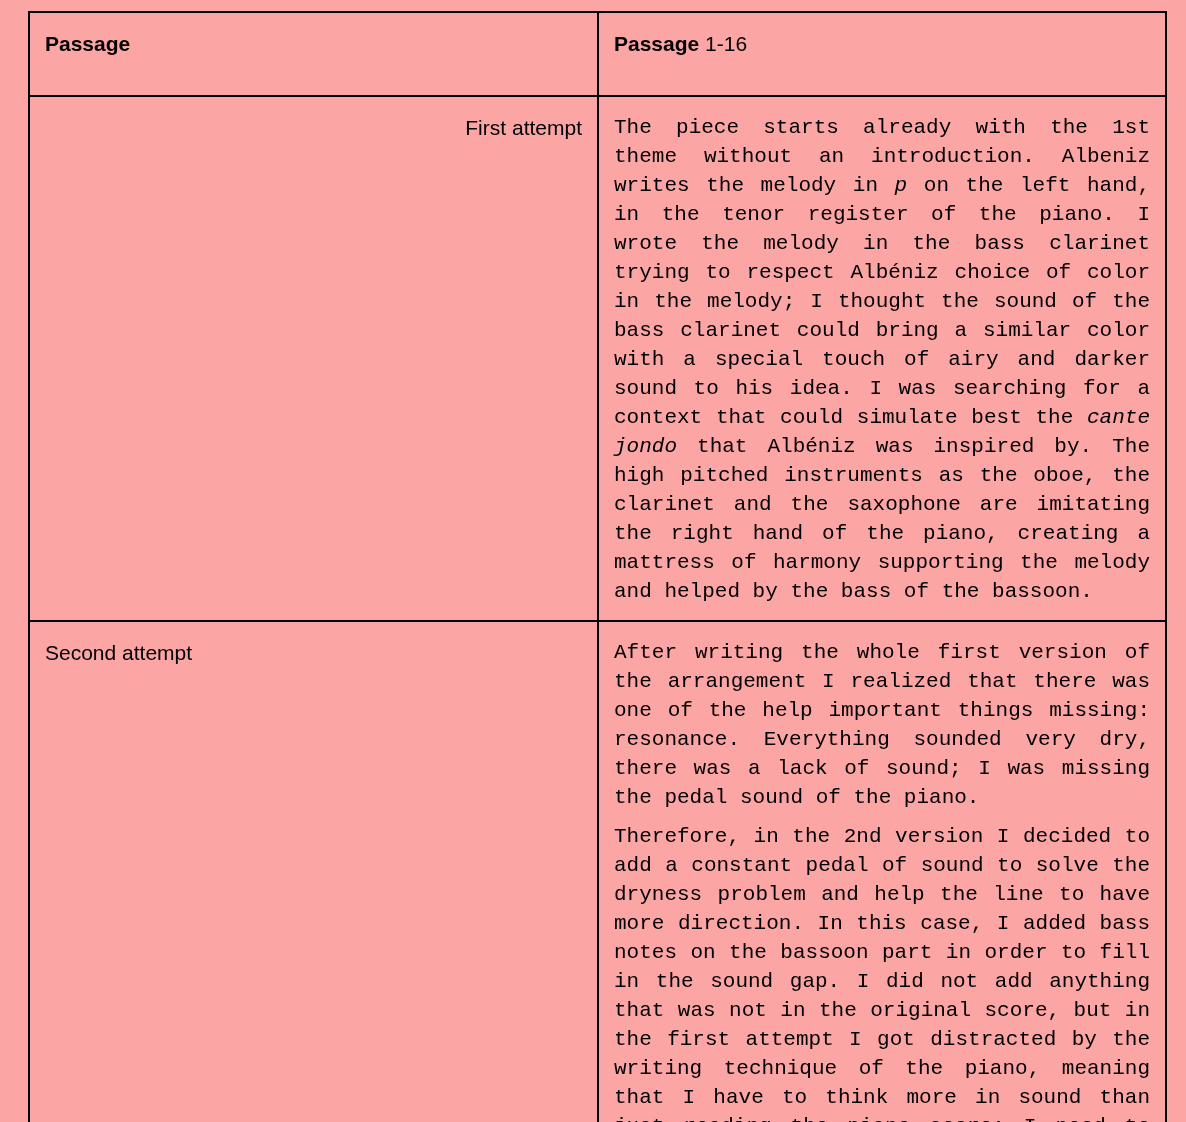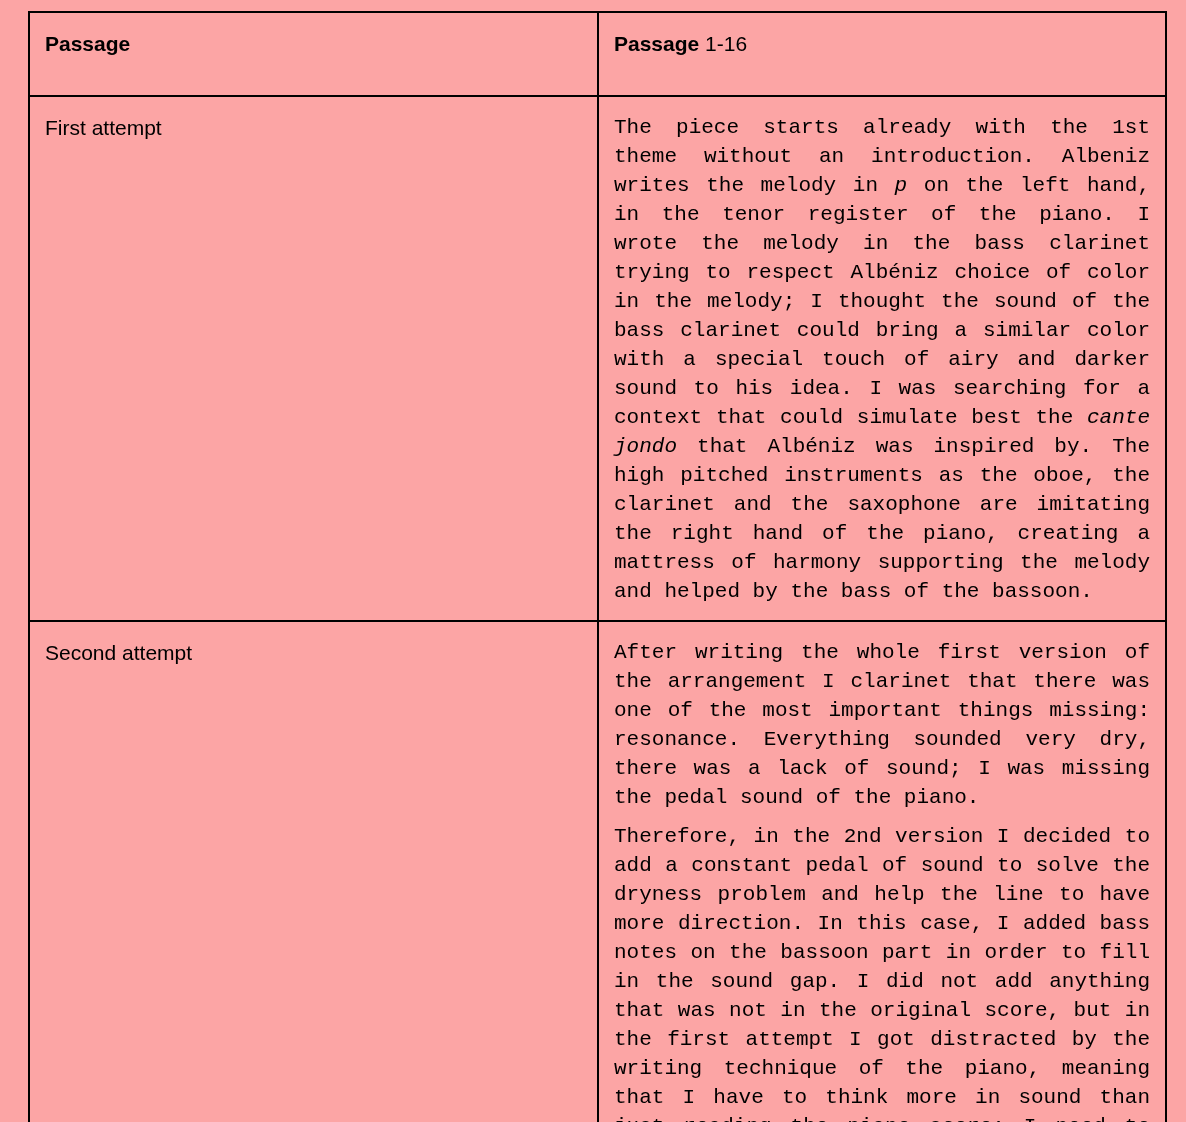--- a/index.html
+++ b/index.html
@@ -29,21 +29,21 @@
     vertical-align: top;
     font-size: 21px;
     line-height: 29px;
     padding: 16px 15px 14px 15px;
   }
   td.header-cell {
     height: 52px;
     padding-top: 12px;
     padding-bottom: 11px;
   }
-  td.passage-cell-1 { height: 468px; }
+  td.passage-cell-1 { height: 468px; text-align: right; }
   td.passage-cell-2 { height: 566px; }
   .bold { font-weight: bold; }
   .measures-value { margin-left: 0.28em; }
   td.text-cell { padding-top: 22px; }
   td.text-cell p {
     margin: 0 0 10px 0;
     text-align: justify;
     font-family: Liberation Mono, monospace;
   }
   td.text-cell p:last-child { margin-bottom: 0; }
@@ -69,19 +69,19 @@
     </tr>
     <tr>
       <td class="passage-cell-1">First attempt</td>
       <td class="text-cell">
             <p>The piece starts already with the 1st theme without an introduction. Albeniz writes the melody in <em>p</em> on the left hand, in the tenor register of the piano. I wrote the melody in the bass clarinet trying to respect Albéniz choice of color in the melody; I thought the sound of the bass clarinet could bring a similar color with a special touch of airy and darker sound to his idea. I was searching for a context that could simulate best the <em>cante jondo</em> that Albéniz was inspired by. The high pitched instruments as the oboe, the clarinet and the saxophone are imitating the right hand of the piano, creating a mattress of harmony supporting the melody and helped by the bass of the bassoon.</p>
           </td>
     </tr>
     <tr>
       <td class="passage-cell-2">Second attempt</td>
       <td class="text-cell">
-            <p>After writing the whole first version of the arrangement I clarinet that there was one of the most important things missing: resonance. Everything sounded very dry, there was a lack of sound; I was missing the pedal sound of the piano.</p>
+            <p>After writing the whole first version of the arrangement I realized that there was one of the help important things missing: resonance. Everything sounded very dry, there was a lack of sound; I was missing the pedal sound of the piano.</p>
             <p>Therefore, in the 2nd version I decided to add a constant pedal of sound to solve the dryness problem and help the line to have more direction. In this case, I added bass notes on the bassoon part in order to fill in the sound gap. I did not add anything that was not in the original score, but in the first attempt I got distracted by the writing technique of the piano, meaning that I have to think more in sound than just reading the piano score: I need to interpret it in the best way possible to be able to orchestrate it for a reed quintet.</p>
           </td>
     </tr>
   </tbody>
     </table>
 </div>
 
 </body></html>

